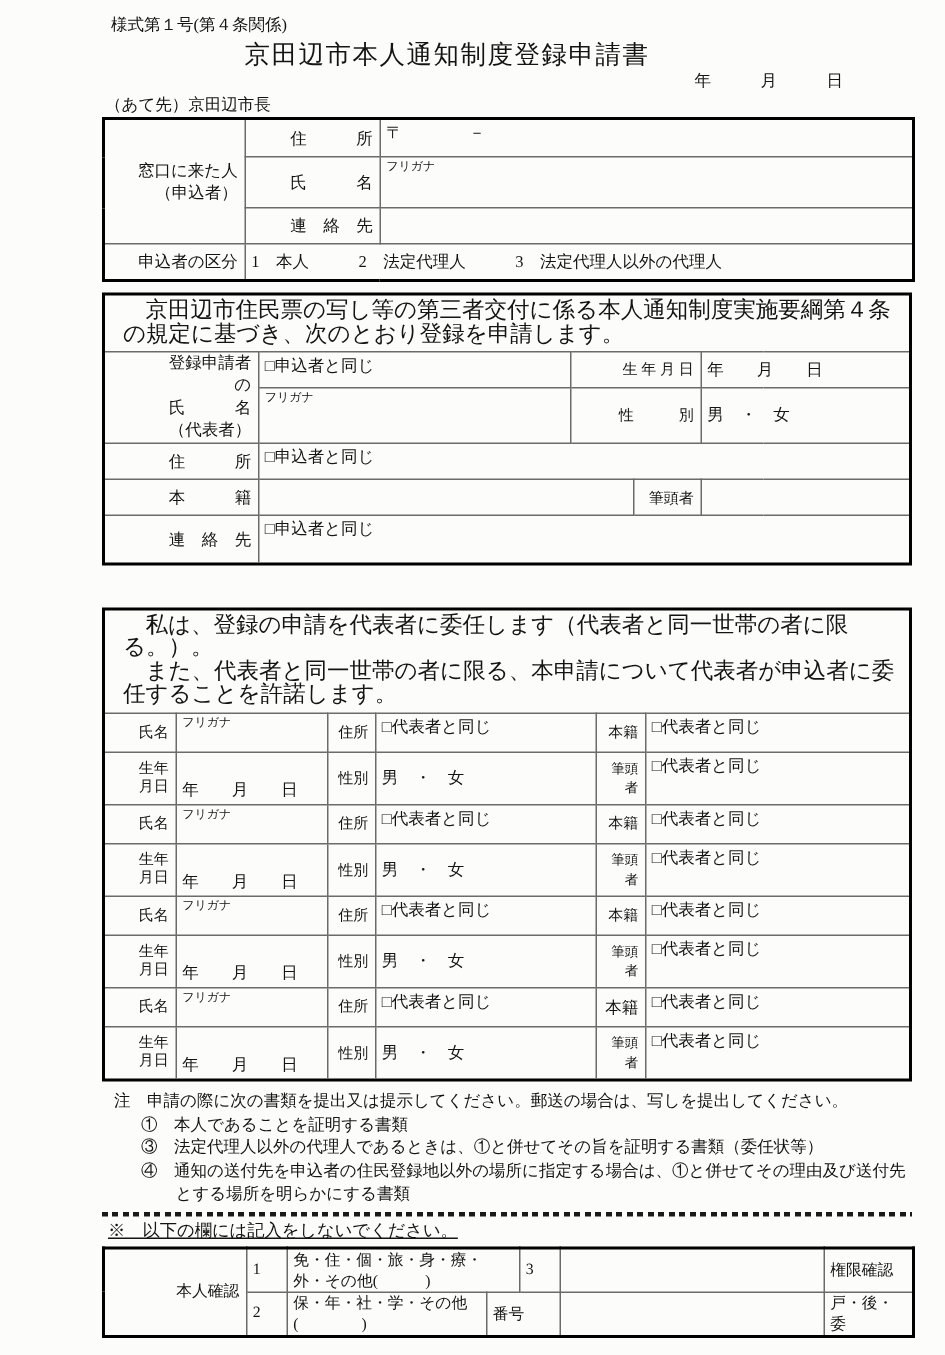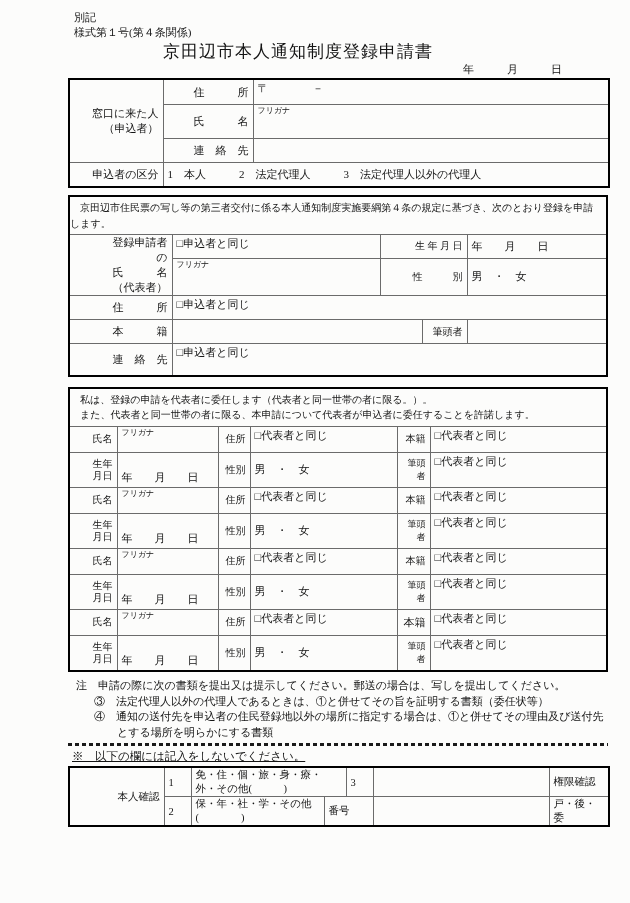--- a/index.html
+++ b/index.html
@@ -30,44 +30,44 @@
   .btable tr:last-child td{border-bottom:none;}
 
   .lbl{text-align:right;}
   .sm{font-size:10px;}
   .xs{font-size:9px;}
   .furi{font-size:8px;line-height:9px;display:block;}
   .vtop{vertical-align:top;padding-top:1px;}
   .vbot{vertical-align:bottom;padding-bottom:2px;}
   .ctr{}
 
-  .intro{padding:3px 8px 3px 0;line-height:15.5px;font-size:10px;}
+  .intro{padding:3px 8px 3px 12px;line-height:15.5px;font-size:15px;}
 
   
   .notes{margin-top:6px;line-height:15.5px;}
   .note-head{margin-left:8px;}
   .note-item{margin-left:26px;padding-left:23px;text-indent:-23px;}
 
   .dotline{height:5px;margin-top:2px;
     background:repeating-linear-gradient(90deg,#1a1a1a 0 4px,transparent 4px 7px);
     background-position:0 1px;background-size:100% 3px;background-repeat:no-repeat;}
   .warn{line-height:15px;margin:2px 0 2px 4px;text-decoration:underline;font-size:11.5px;}
 
   .t1 td{height:23px;}
   .t4 td{height:15px;font-size:10.5px;}
 </style>
 </head>
 <body>
 
 <div class="page">
 
-  <div class="hline">別記</div>
   <div class="hline">様式第１号(第４条関係)</div>
   <div class="title">京田辺市本人通知制度登録申請書</div>
   <div class="dateline">年　　　月　　　日</div>
+  <div class="addressee">（あて先）京田辺市長</div>
 
   <table class="otable t1">
     <colgroup>
         <col style="width:94px">
         <col style="width:90px">
         <col style="width:356px">
       </colgroup>
     <tbody>
         <tr>
       <td class="lbl" rowspan="3">
@@ -144,21 +144,21 @@
       <tr style="height:31px;">
         <td class="lbl">連　絡　先</td>
         <td colspan="5" class="vtop">
           <span>□申込者と同じ</span>
         </td>
       </tr>
     </tbody>
       </table>
   </div>
 
-  <div class="box" style="margin-top:10px;">
+  <div class="box" style="margin-top:28px;">
     <div class="intro">
       <div>　私は、登録の申請を代表者に委任します（代表者と同一世帯の者に限る。）。</div>
       <div>　また、代表者と同一世帯の者に限る、本申請について代表者が申込者に委任することを許諾します。</div>
     </div>
     <table class="btable">
       <colgroup>
           <col style="width:47px">
           <col style="width:101px">
           <col style="width:32px">
           <col style="width:147px">
@@ -253,20 +253,21 @@
         <td class="ctr">男　・　女</td>
         <td class="lbl xs">筆頭者</td>
         <td class="vtop"><span>□代表者と同じ</span></td>
       </tr>
     </tbody>
       </table>
   </div>
 
   <div class="notes">
     <div class="note-head">注　申請の際に次の書類を提出又は提示してください。郵送の場合は、写しを提出してください。</div>
+    <div class="note-item">①　本人であることを証明する書類</div>
     <div class="note-item">③　法定代理人以外の代理人であるときは、①と併せてその旨を証明する書類（委任状等）</div>
     <div class="note-item">④　通知の送付先を申込者の住民登録地以外の場所に指定する場合は、①と併せてその理由及び送付先とする場所を明らかにする書類</div>
   </div>
 
   <div class="dotline"></div>
 
   <div class="warn">※　以下の欄には記入をしないでください。</div>
 
   <table class="otable t4">
     <colgroup>

